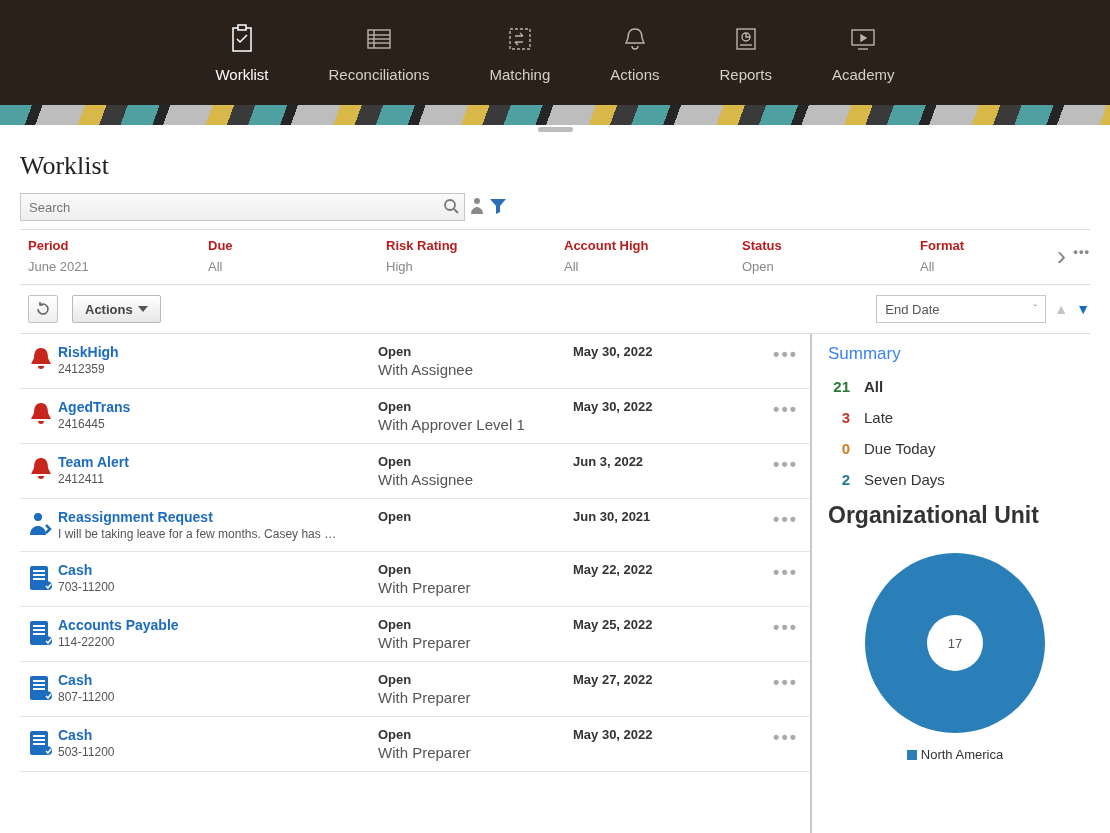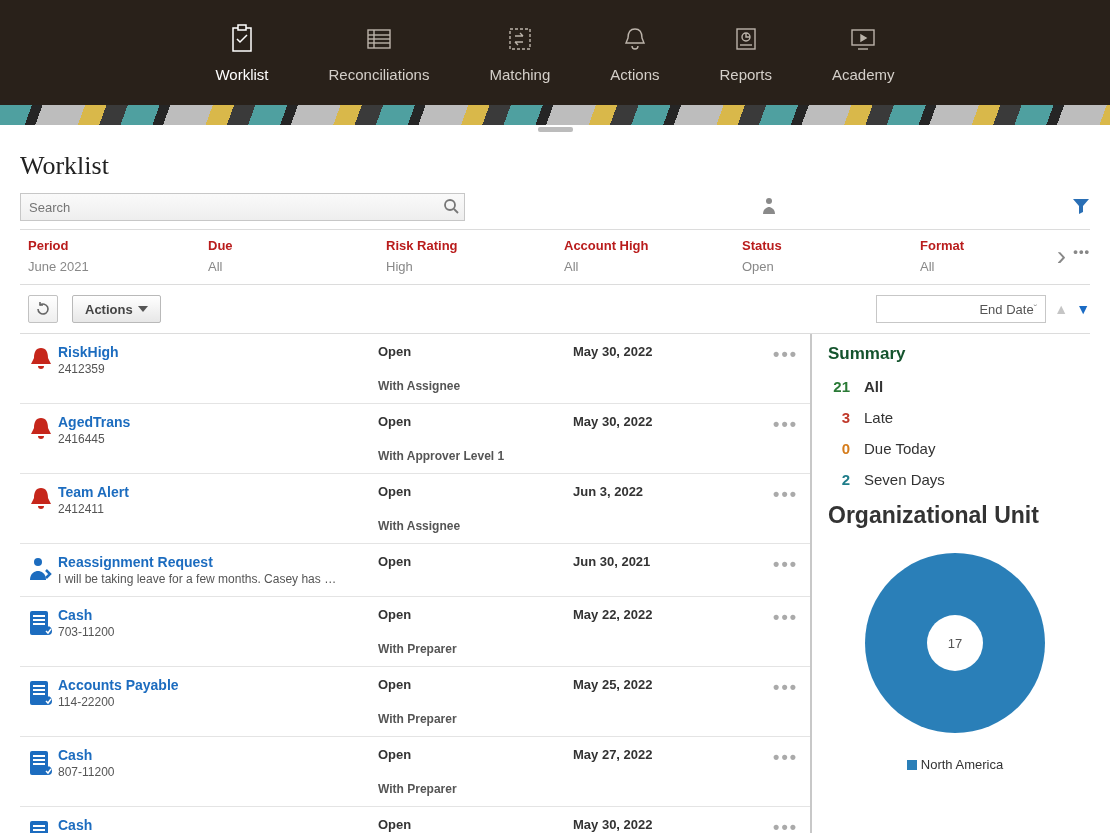--- a/index.html
+++ b/index.html
@@ -18,81 +18,81 @@
   
   
   .handle { height: 8px; display:flex; justify-content:center; align-items:center;}
   .handle .grip { width: 35px; height: 5px; background: #bcbcbc; border-radius:2px;}
   
   
   .content { padding: 10px 20px 0 20px; }
   .page-title { font-family: Georgia, "Times New Roman", serif; font-size: 26px; font-weight: 400; color:#222; margin: 8px 0 12px 0;}
   
   
-  .search-row { display:flex; align-items:center; gap:4px; margin-bottom: 6px; justify-content: space-between;}
+  .search-row { display:flex; align-items:center; gap:4px; margin-bottom: 6px;}
   .search-box { position: relative; width: 445px; }
   .search-box input { width: 100%; height: 28px; border: 1px solid #c7c7c7; background: linear-gradient(#fafafa,#eeeeee); padding: 0 28px 0 8px; font-size:13px; color:#666;}
   .search-box .mag { position:absolute; right:6px; top:5px; color:#777; }
   .role-icon { color:#888; }
   .filter-icon { color:#2a6fb5; }
   
   
   .filter-bar { border-top:1px solid #dcdcdc; border-bottom:1px solid #dcdcdc; margin-top:8px; display:flex; align-items:center; position:relative; padding: 8px 0 10px 0;}
   .filter { flex: 0 0 178px; padding-left: 10px;}
   .filter:first-child { padding-left: 8px;}
   .filter .fl-label { font-size:13px; font-weight:600; color:#b91c1c; margin-bottom: 6px;}
   .filter .fl-value { font-size:13px; color:#888;}
   .filter-next { position:absolute; right: 24px; top: 10px; color:#888; font-size:28px; cursor:pointer;}
   .filter-more { position:absolute; right: 0px; top: 14px; color:#888; letter-spacing:1px; cursor:pointer; font-weight:700;}
   
   
   .actions-row { display:flex; align-items:center; padding: 10px 0 10px 8px; gap: 14px;}
   .refresh-btn { width:30px; height:28px; border:1px solid #c2c2c2; background:linear-gradient(#fff,#eee); display:flex; align-items:center; justify-content:center; cursor:pointer; color:#666; border-radius:2px;}
   .actions-btn { height:28px; border:1px solid #b9b9b9; background:linear-gradient(#fff,#e7e7e7); padding: 0 12px; display:flex; align-items:center; gap:5px; cursor:pointer; font-weight:600; color:#444; border-radius:2px;}
   .actions-right { margin-left:auto; display:flex; align-items:center; gap:8px;}
-  .enddate-select { width: 170px; height: 28px; border:1px solid #c7c7c7; background:#fff; display:flex; align-items:center; justify-content:flex-end; padding: 0 8px; color:#555; cursor:pointer;}
+  .enddate-select { width: 170px; height: 28px; border:1px solid #c7c7c7; background:#fff; display:flex; align-items:center; justify-content:space-between; padding: 0 8px; color:#555; cursor:pointer;gap:19px;}
   .sort-up { color:#c5c5c5; font-size: 14px;}
   .sort-down { color:#1a6bc4; font-size:14px;}
   
   
   .main-area { display:flex; border-top:1px solid #dcdcdc;}
   .list-pane { width: 790px; border-right: none; position:relative;}
   .list-scroll { height: 500px; overflow-y:auto;}
   .list-scroll::-webkit-scrollbar { width:14px;}
   .list-scroll::-webkit-scrollbar-track { background:#f1f1f1;}
   .list-scroll::-webkit-scrollbar-thumb { background:#b5b5b5; }
   
   .row { display:flex; align-items:flex-start; border-bottom:1px solid #e4e4e4; padding: 10px 8px 10px 4px; }
   .row .row-icon { width:34px; flex:0 0 34px; display:flex; align-items:flex-start; justify-content:center; padding-top:2px;}
   .row .row-main { flex: 0 0 320px; }
   .row .row-title { color:#1c6cbf; font-weight:700; font-size:14px;}
   .row .row-sub { color:#555; font-size:12px; margin-top:2px;}
   .row .row-status { flex: 0 0 195px;}
   .row .row-status .st1 { font-weight:700; color:#333; font-size:13px;}
-  .row .row-status .st2 { color:#555; font-size:12px; margin-top:20px;font-weight:bold;}
+  .row .row-status .st2 { color:#555; font-size:15px; margin-top:2px;}
   .row .row-date { flex: 0 0 150px; font-weight:700; color:#333; font-size:13px;}
   .row .row-menu { flex: 1; display:flex; align-items:center; justify-content:flex-end; color:#aaa; font-size:18px; letter-spacing:2px; cursor:pointer; padding-right: 4px; font-weight:700;}
   
   
   .side-pane { flex:1; padding: 10px 8px 0 16px; border-left: 2px solid #c8c8c8;}
-  .side-title { font-weight:700; font-size:17px; color:#14532d; margin-bottom: 14px;}
+  .side-title { font-weight:400; font-size:17px; color:#3b82f6; margin-bottom: 14px;}
   .sum-item { display:flex; align-items:center; gap: 14px; margin-bottom: 14px; font-size:15px;}
   .sum-item .num { width: 22px; text-align:right; font-weight:700;}
   .sum-item .lbl { color:#333;}
   .c-green { color:#2a7a36;}
   .c-red { color:#c0392b;}
   .c-orange { color:#d57c1b;}
   .c-teal { color:#1f7d8a;}
   
   .side-title2 { font-weight:700; font-size:23px; color:#333; margin-top: 8px; margin-bottom: 14px;}
   .donut-wrap { display:flex; flex-direction:column; align-items:center;}
   .donut { position:relative; width:200px; height:200px;}
   .donut svg { display:block;}
   .donut .center-label{ position:absolute; top:50%; left:50%; transform:translate(-50%,-50%); font-size:13px; color:#555;}
-  .legend { margin-top: 14px; font-size:13px; color:#333; display:flex; align-items:center; gap:4px;}
+  .legend { margin-top: 4px; font-size:13px; color:#333; display:flex; align-items:center; gap:4px;}
   .legend .sw { width:10px; height:10px; background:#2a7fb8; display:inline-block;}
   
   .caret-down { display:inline-block; width:0; height:0; border-left:5px solid transparent; border-right:5px solid transparent; border-top:6px solid #555;}
   .chev-down { color: #888; font-size:11px;}
   
   svg { overflow:visible;}
 </style>
 </head>
 <body>
 

